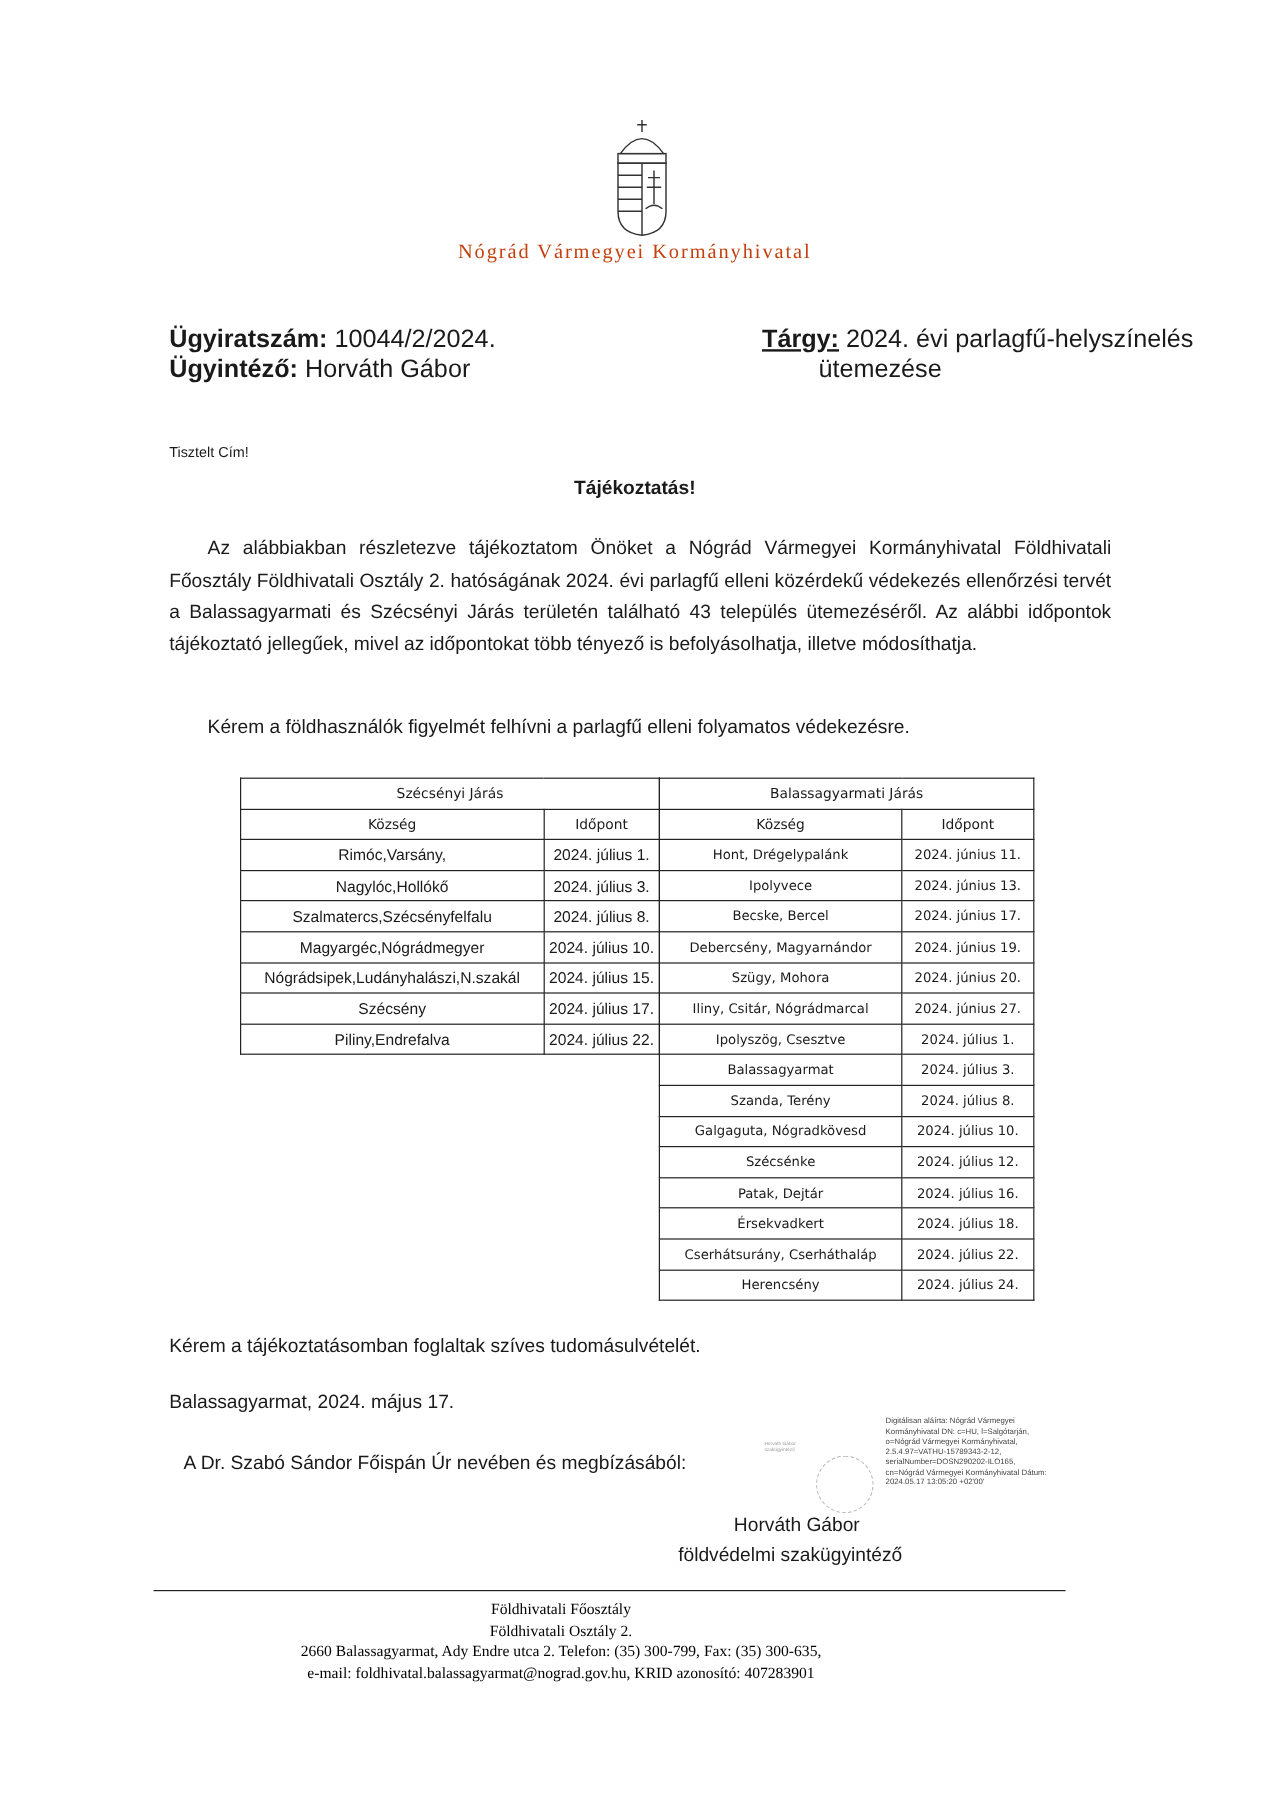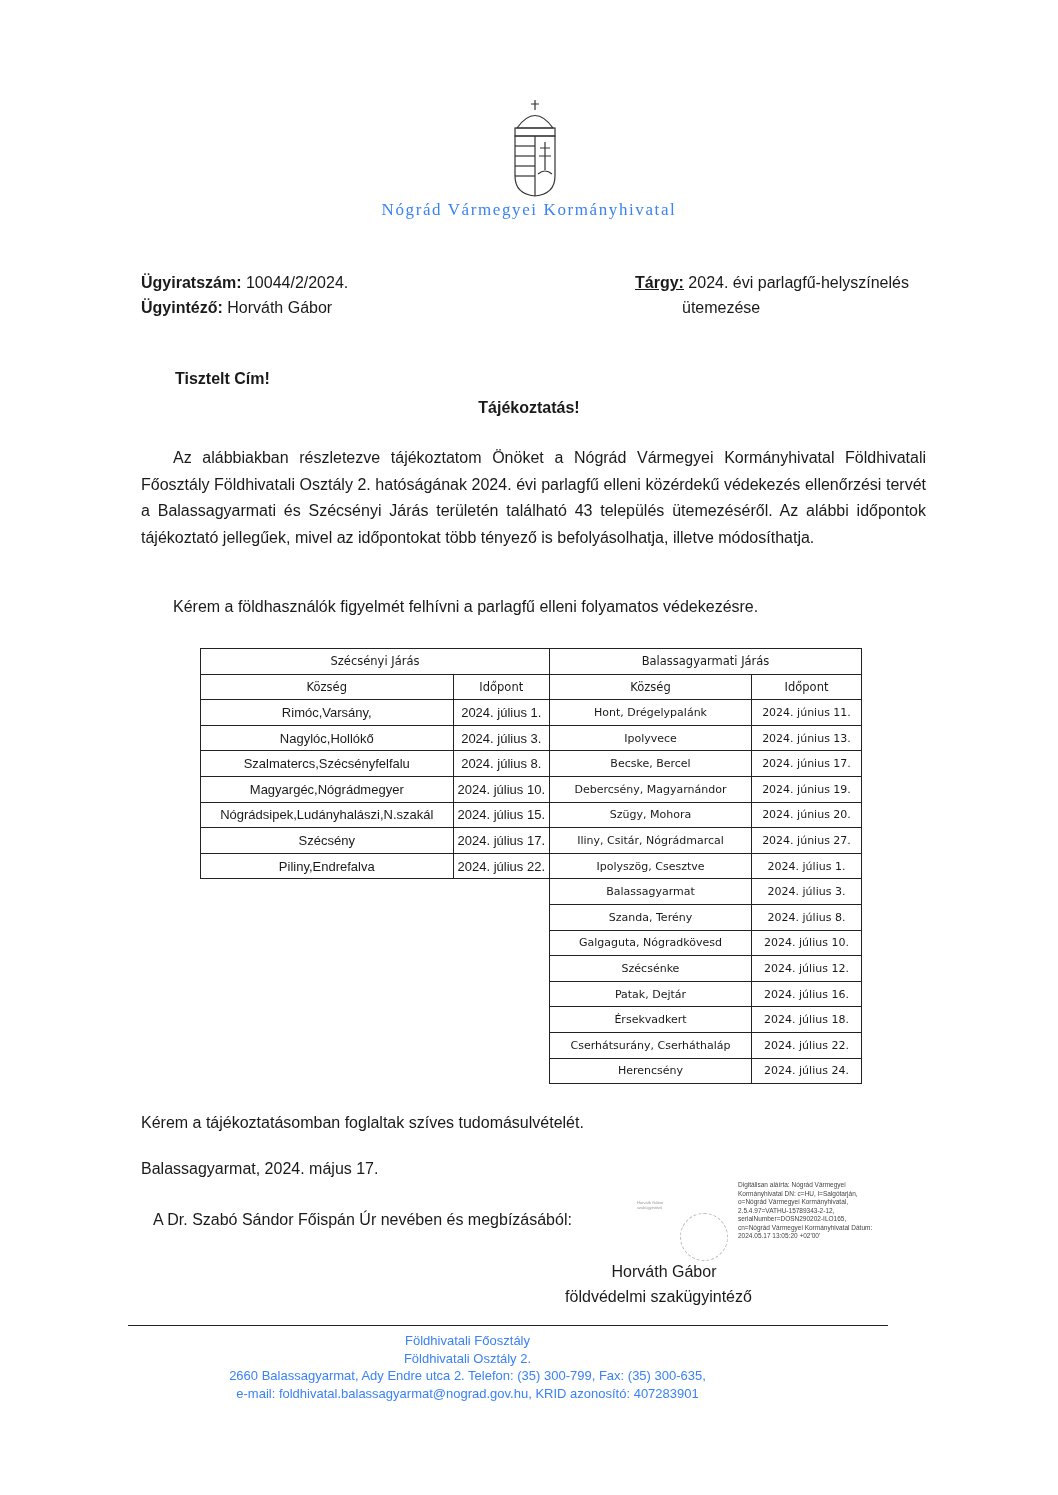--- a/index.html
+++ b/index.html
@@ -1,30 +1,30 @@
 <!DOCTYPE html>
 <html><head>
 <meta charset="utf-8">
 <style>
   * { box-sizing: border-box; margin: 0; padding: 0; }
   html, body { width: 1058px; height: 1495px; background: #ffffff; }
   body { position: relative; font-family: "Liberation Sans", sans-serif; color: #1a1a1a; overflow: hidden; }
 
   .crest { position: absolute; left: 505px; top: 98px; width: 60px; width: 60px; height: 100px; }
   .agency { position: absolute; left: 0; width: 1058px; top: 200px; text-align: center;
-            font-family: "Liberation Serif", serif; font-size: 17px; letter-spacing: 1.6px; color: #3b82f6; }
-
-  .meta { position: absolute; font-size: 16px; line-height: 25px; }
+            font-family: "Liberation Serif", serif; font-size: 17px; letter-spacing: 1.6px; color: #c2410c; }
+
+  .meta { position: absolute; font-size: 21px; line-height: 25px; }
   .meta b { font-weight: bold; }
   .meta-left { left: 141px; top: 270px; }
   .meta-right { left: 635px; top: 270px; }
   .meta-right .u { font-weight: bold; text-decoration: underline; }
   .meta-right .cont { padding-left: 47px; }
 
-  .salutation { position: absolute; left: 141px; top: 370px; font-size: 16px; font-weight: bold; margin-left: 34px; }
+  .salutation { position: absolute; left: 141px; top: 370px; font-size: 12px; font-weight: normal; }
   .title { position: absolute; left: 0; width: 1058px; top: 399px; text-align: center; font-size: 16px; font-weight: bold; }
 
   .para { position: absolute; left: 141px; width: 785px; top: 445px; font-size: 16px; line-height: 26.5px;
           text-align: justify; text-indent: 32px; }
   .para2 { position: absolute; left: 173px; top: 598px; font-size: 16px; }
 
   table.sched { position: absolute; border-collapse: collapse; font-size: 12.5px; }
   table.sched td, table.sched th { border: 1.3px solid #222; text-align: center; height: 25.6px; padding: 0 4px; white-space: nowrap; }
   table.sched th { font-weight: normal; font-size: 11.5px; font-family: "DejaVu Sans", sans-serif; }
   #tbl-left { left: 200px; top: 648px; width: 350px; }
@@ -41,21 +41,21 @@
 
   .sig-small { position: absolute; left: 637px; top: 1200px; font-size: 4px; color: #999; line-height: 5px; }
   .seal { position: absolute; left: 680px; top: 1213px; width: 48px; height: 48px; border: 1px dashed #bbb; border-radius: 50%; }
   .sig-text { position: absolute; left: 738px; top: 1181px; width: 140px; font-size: 6.5px; line-height: 8.5px; color: #444; }
 
   .signer { position: absolute; left: 0; width: 1058px; top: 1263px; text-align: center; font-size: 16px; padding-left: 270px; }
   .signer-role { position: absolute; left: 0; width: 1034px; top: 1288px; text-align: center; font-size: 16px; padding-left: 283px; }
 
   .footer-line { position: absolute; left: 128px; width: 760px; top: 1325px; border-top: 1.4px solid #222; }
   .footer { position: absolute; left: 0; width: 935px; top: 1332px; text-align: center;
-            font-family: Liberation Sans, sans-serif; font-size: 13px; line-height: 17.5px; color: #3b82f6; }
+            font-family: Liberation Serif, serif; font-size: 13px; line-height: 17.5px; color: #000000; }
 </style>
 </head>
 <body>
 
 <div class="crest">
   <svg width="60" height="100" viewBox="0 0 60 100">
     <g fill="none" stroke="#333" stroke-width="1.2">
       <path d="M30 2 L30 12 M26 6 L34 6"></path>
       <path d="M12 30 Q30 5 48 30 Z"></path>
       <rect x="10" y="30" width="40" height="8"></rect>

